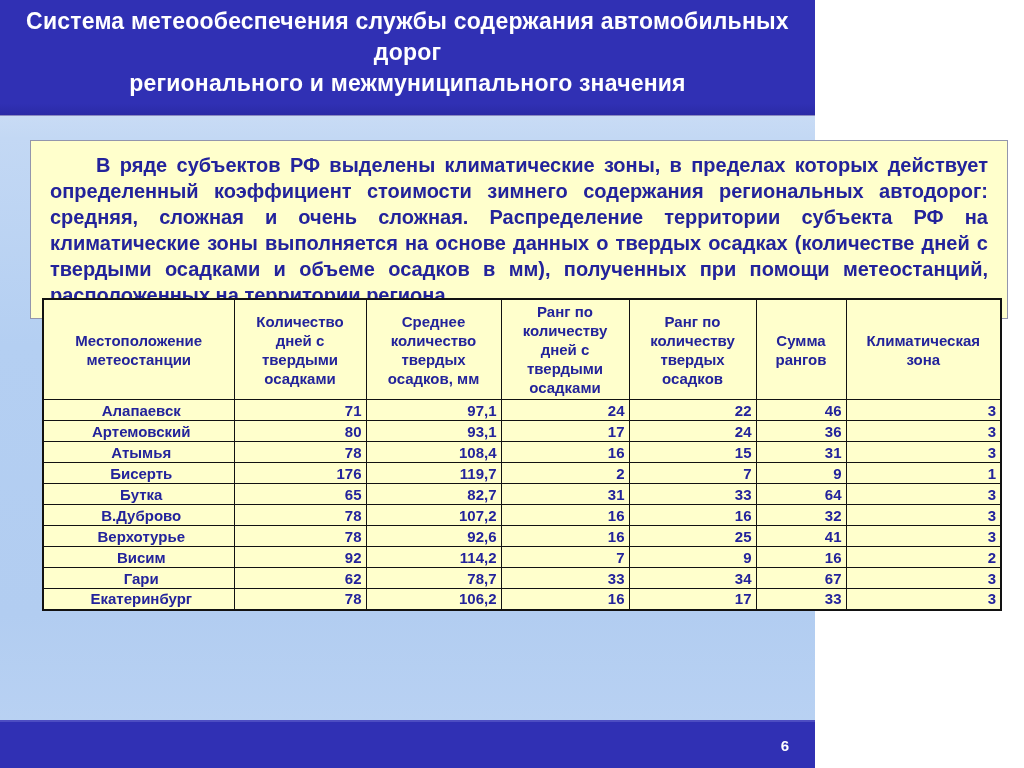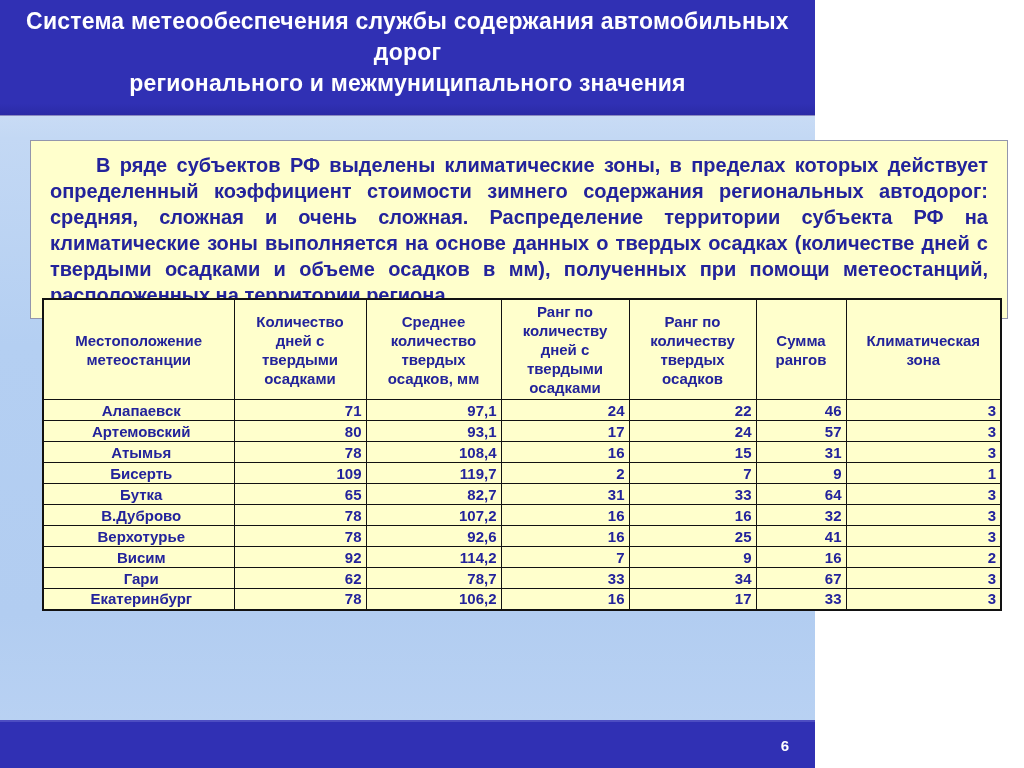--- a/index.html
+++ b/index.html
@@ -159,35 +159,35 @@
           <td class="cell-center">22</td>
           <td class="cell-center">46</td>
           <td class="cell-center">3</td>
         </tr>
         <tr>
           <td class="cell-left">Артемовский</td>
           <td class="cell-center">80</td>
           <td class="cell-center">93,1</td>
           <td class="cell-center">17</td>
           <td class="cell-center">24</td>
-          <td class="cell-center">57</td>
+          <td class="cell-center">36</td>
           <td class="cell-center">3</td>
         </tr>
         <tr>
           <td class="cell-left">Атымья</td>
           <td class="cell-center">78</td>
           <td class="cell-center">108,4</td>
           <td class="cell-center">16</td>
           <td class="cell-center">15</td>
           <td class="cell-center">31</td>
           <td class="cell-center">3</td>
         </tr>
         <tr>
           <td class="cell-left">Бисерть</td>
-          <td class="cell-center">109</td>
+          <td class="cell-center">176</td>
           <td class="cell-center">119,7</td>
           <td class="cell-center">2</td>
           <td class="cell-center">7</td>
           <td class="cell-center">9</td>
           <td class="cell-center">1</td>
         </tr>
         <tr>
           <td class="cell-left">Бутка</td>
           <td class="cell-center">65</td>
           <td class="cell-center">82,7</td>

